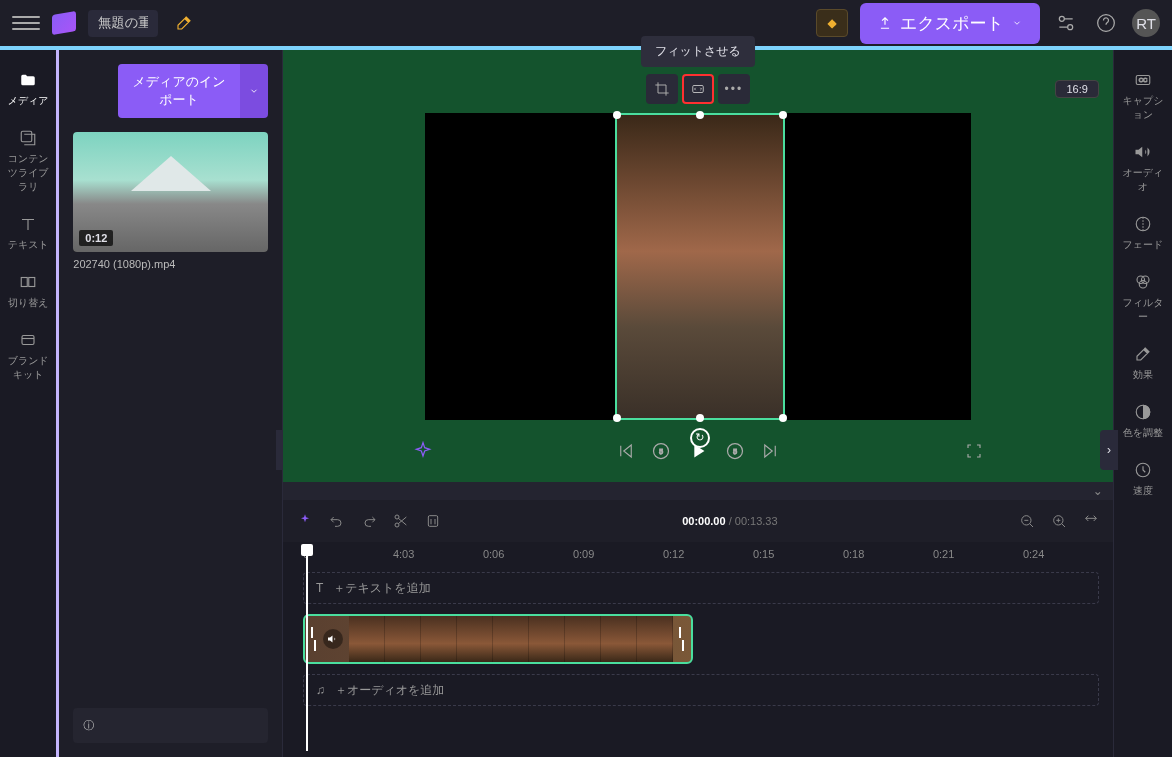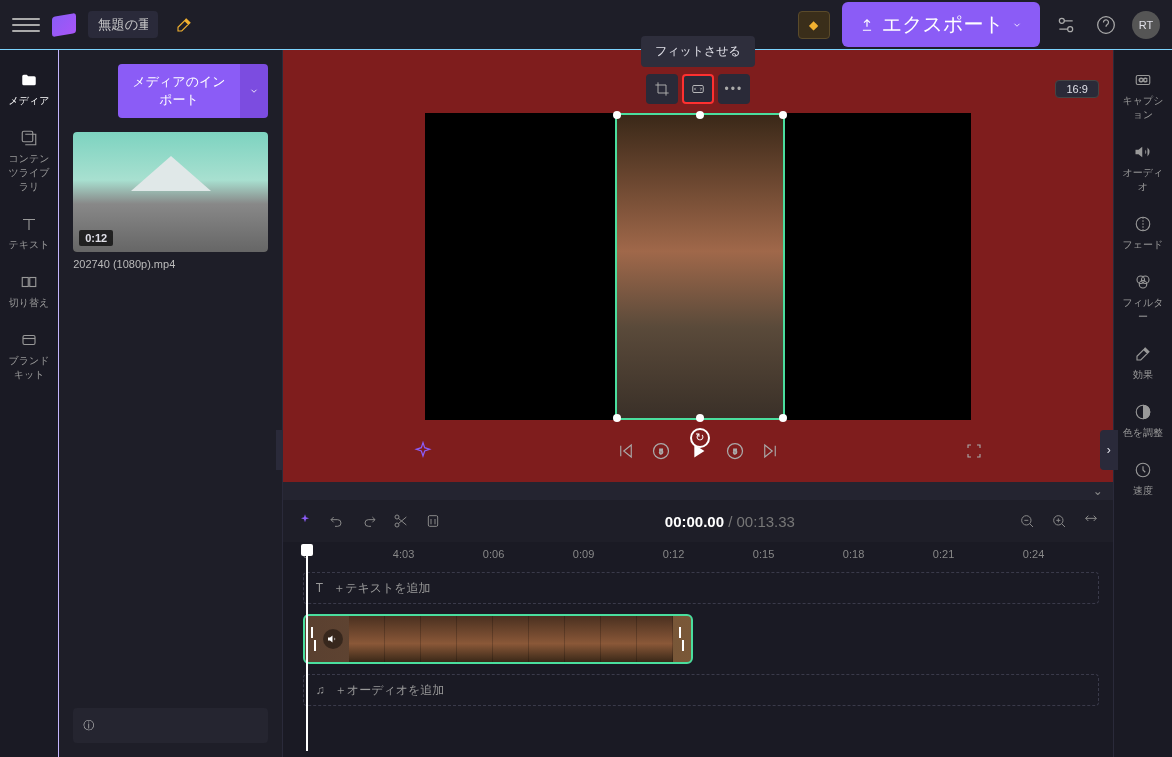--- a/index.html
+++ b/index.html
@@ -1,46 +1,46 @@
 <!DOCTYPE html>
 <html><head>
 <meta charset="utf-8">
 <style>
 * { margin: 0; padding: 0; box-sizing: border-box; }
 body { background: #1a1a24; color: #e0e0e8; font-family: -apple-system, sans-serif; font-size: 12px; width: 1172px; height: 757px; overflow: hidden; }
-.header { height: 50px; background: #1e1e28; display: flex; align-items: center; padding: 0 12px; gap: 12px; border-bottom: 1px solid #7dd3fc; }
+.header { height: 50px; background: #1e1e28; display: flex; align-items: center; padding: 0 12px; gap: 12px; border-bottom: 4px solid #7dd3fc; }
 .hamburger { width: 28px; height: 28px; display: flex; flex-direction: column; justify-content: center; gap: 4px; cursor: pointer; }
 .hamburger span { height: 2px; background: #aaa; border-radius: 1px; }
 .logo { width: 24px; height: 20px; background: linear-gradient(135deg, #8b5cf6, #a855f7); border-radius: 3px; transform: skewY(-10deg); }
 .title-input { background: #2a2a3a; border: none; color: #ccc; padding: 6px 10px; border-radius: 4px; width: 70px; }
 .header-right { margin-left: auto; display: flex; align-items: center; gap: 12px; }
 .gem-btn { width: 32px; height: 28px; background: #3a2e1a; border: 1px solid #5a4a2a; border-radius: 4px; display: flex; align-items: center; justify-content: center; color: #f0b030; }
-.export-btn { background: #8b5cf6; color: #fff; padding: 9px 18px; border-radius: 6px; display: flex; align-items: center; gap: 8px; cursor: pointer; font-size: 20px; font-weight: 500; }
+.export-btn { background: #8b5cf6; color: #fff; padding: 9px 18px; border-radius: 6px; display: flex; align-items: center; gap: 8px; cursor: pointer; font-size: 17px; font-weight: 500; }
 .icon-btn { width: 28px; height: 28px; border-radius: 4px; display: flex; align-items: center; justify-content: center; cursor: pointer; color: #aaa; }
-.avatar { width: 28px; height: 28px; border-radius: 50%; background: #555; display: flex; align-items: center; justify-content: center; font-size: 11px; }
+.avatar { width: 28px; height: 28px; border-radius: 50%; background: #555; display: flex; align-items: center; justify-content: center; font-size: 15px; }
 .main { display: flex; height: calc(100% - 50px); }
-.left-nav { width: 64px; background: #1a1a24; display: flex; flex-direction: column; padding-top: 10px; border-right: 1px solid #c4b5fd; }
+.left-nav { width: 64px; background: #1a1a24; display: flex; flex-direction: column; padding-top: 10px; border-right: 3px solid #c4b5fd; }
 .nav-item { display: flex; flex-direction: column; align-items: center; gap: 4px; padding: 10px 4px; cursor: pointer; color: #999; font-size: 10px; text-align: center; }
 .nav-item.active { color: #fff; }
 .nav-icon { width: 24px; height: 20px; display: flex; align-items: center; justify-content: center; }
 .media-panel { width: 240px; background: #1e1e28; padding: 14px; border-right: 1px solid #2a2a3a; position: relative; display: flex; flex-direction: column; }
 .import-row { display: flex; gap: 0; margin-bottom: 14px; padding-left: 45px; }
 .import-btn { flex: 1; background: #8b5cf6; color: #fff; padding: 9px; border-radius: 4px 0 0 4px; text-align: center; cursor: pointer; font-size: 13px; font-weight: 500; }
 .import-dd { width: 28px; background: #7c4ce0; border-radius: 0 4px 4px 0; display: flex; align-items: center; justify-content: center; color: #fff; cursor: pointer; }
 .media-item { margin-bottom: 12px; }
 .thumb { width: 100%; height: 120px; background: #000; border-radius: 4px; position: relative; overflow: hidden; }
 .thumb-dur { position: absolute; bottom: 6px; left: 6px; background: rgba(0,0,0,0.7); padding: 2px 6px; border-radius: 2px; font-size: 11px; font-weight: 600; }
 .media-name { font-size: 11px; color: #bbb; margin-top: 6px; display: flex; justify-content: space-between; align-items: center; }
 .check-icon { color: #4ade80; }
 .sunset-bg { background: linear-gradient(to bottom, #3a2818 0%, #8a5a3a 50%, #4a3a2a 100%); width: 60px; height: 100%; margin: 0 auto; }
 .fuji-bg { background: linear-gradient(to bottom, #7dd3c0 0%, #a8e0d0 40%, #888 60%, #666 100%); width: 100%; height: 100%; position: relative; }
 .fuji-bg::before { content:''; position:absolute; top:20%; left:50%; transform:translateX(-50%); width:0; height:0; border-left:40px solid transparent; border-right:40px solid transparent; border-bottom:35px solid #e0e8e8; }
 .backup-msg { margin-top: auto; padding: 10px; background: #252530; border-radius: 4px; font-size: 11px; color: #bbb; display: flex; gap: 8px; align-items: flex-start; }
 .collapse-left { position: absolute; right: -12px; top: 380px; width: 18px; height: 40px; background: #2a2a3a; border-radius: 0 4px 4px 0; display: flex; align-items: center; justify-content: center; cursor: pointer; }
-.center { flex: 1; display: flex; flex-direction: column; background: #7f1d1d; position: relative; }
+.center { flex: 1; display: flex; flex-direction: column; background: #14532d; position: relative; }
 .tooltip { position: absolute; top: -14px; left: 50%; transform: translateX(-50%); background: #2e2e3c; padding: 7px 14px; border-radius: 4px; font-size: 12px; z-index: 10; }
 .preview-toolbar { display: flex; justify-content: center; align-items: center; gap: 4px; padding: 24px 14px 8px; position: relative; }
 .tb-btn { width: 32px; height: 30px; background: #2a2a38; border-radius: 4px; display: flex; align-items: center; justify-content: center; cursor: pointer; }
 .tb-btn.hl { border: 2px solid #ff3030; }
 .aspect-btn { position: absolute; right: 14px; background: #2a2a38; border: 1px solid #444; padding: 2px 10px; border-radius: 4px; font-size: 11px; cursor: pointer; }
 .preview { flex: 1; display: flex; align-items: center; justify-content: center; min-height: 0; }
 .canvas { width: 546px; height: 307px; background: #000; position: relative; }
 .selected-clip { position: absolute; left: 190px; top: 0; width: 170px; height: 100%; border: 2px solid #4ade9e; background: linear-gradient(to bottom, #3a2818 0%, #a0684a 45%, #5a4a3a 70%, #3a3028 100%); }
 .handle { position: absolute; width: 8px; height: 8px; background: #fff; border-radius: 50%; }
 .h-tl{top:-4px;left:-4px}.h-tr{top:-4px;right:-4px}.h-bl{bottom:-4px;left:-4px}.h-br{bottom:-4px;right:-4px}
@@ -48,21 +48,21 @@
 .rotate-handle { position: absolute; bottom: -30px; left: 50%; transform: translateX(-50%); width: 20px; height: 20px; border: 2px solid #fff; border-radius: 50%; display: flex; align-items: center; justify-content: center; color: #fff; font-size: 11px; }
 .play-controls { display: flex; justify-content: center; align-items: center; gap: 16px; padding: 20px; position: relative; }
 .pc-btn { color: #aaa; cursor: pointer; }
 .play-btn { color: #fff; }
 .ai-btn { position: absolute; left: 130px; color: #8b5cf6; }
 .fs-btn { position: absolute; right: 130px; }
 .chevron-bar { height: 18px; background: #242430; display: flex; justify-content: flex-end; align-items: center; padding: 0 10px; cursor: pointer; color: #888; }
 .timeline-tools { height: 42px; background: #1e1e28; display: flex; align-items: center; padding: 0 14px; gap: 16px; }
 .tl-tool { color: #888; cursor: pointer; }
 .tl-tool.magic { color: #8b5cf6; }
-.tl-time { margin: 4px auto; font-size: 15px; }
+.tl-time { margin: 4px auto; font-size: 11px; }
 .tl-cur { color: #fff; font-weight: 600; }
 .tl-tot { color: #777; }
 .timeline { background: #1a1a24; overflow: hidden; height: 215px; }
 .tl-ruler { display: flex; padding: 6px 0 2px 20px; color: #888; font-size: 11px; position: relative; }
 .tl-tick { width: 90px; text-align: left; }
 .playhead { position: absolute; left: 18px; top: 2px; width: 12px; height: 12px; background: #fff; border-radius: 2px; }
 .playhead-line { position: absolute; left: 23px; top: 14px; width: 2px; height: 195px; background: #fff; z-index: 5; }
 .tracks { padding: 10px 14px 10px 20px; position: relative; }
 .track { height: 32px; margin-bottom: 10px; display: flex; align-items: center; padding: 0 12px; gap: 10px; color: #999; font-size: 12px; cursor: pointer; border: 1px dashed #3a3a4a; border-radius: 4px; }
 .track-clip { height: 50px; background: linear-gradient(90deg, #5a4030, #7a5838); border: 2px solid #4ade9e; border-radius: 6px; width: 390px; display: flex; align-items: center; padding: 0 6px; gap: 6px; margin-bottom: 10px; }

